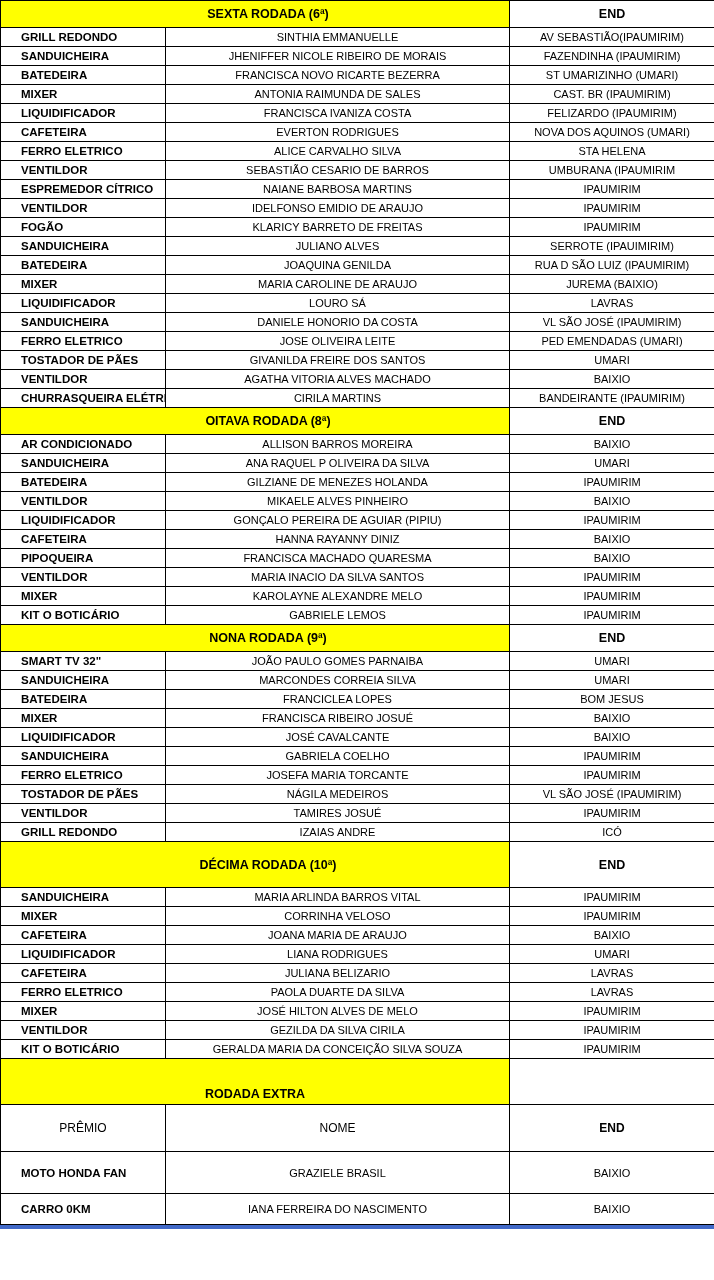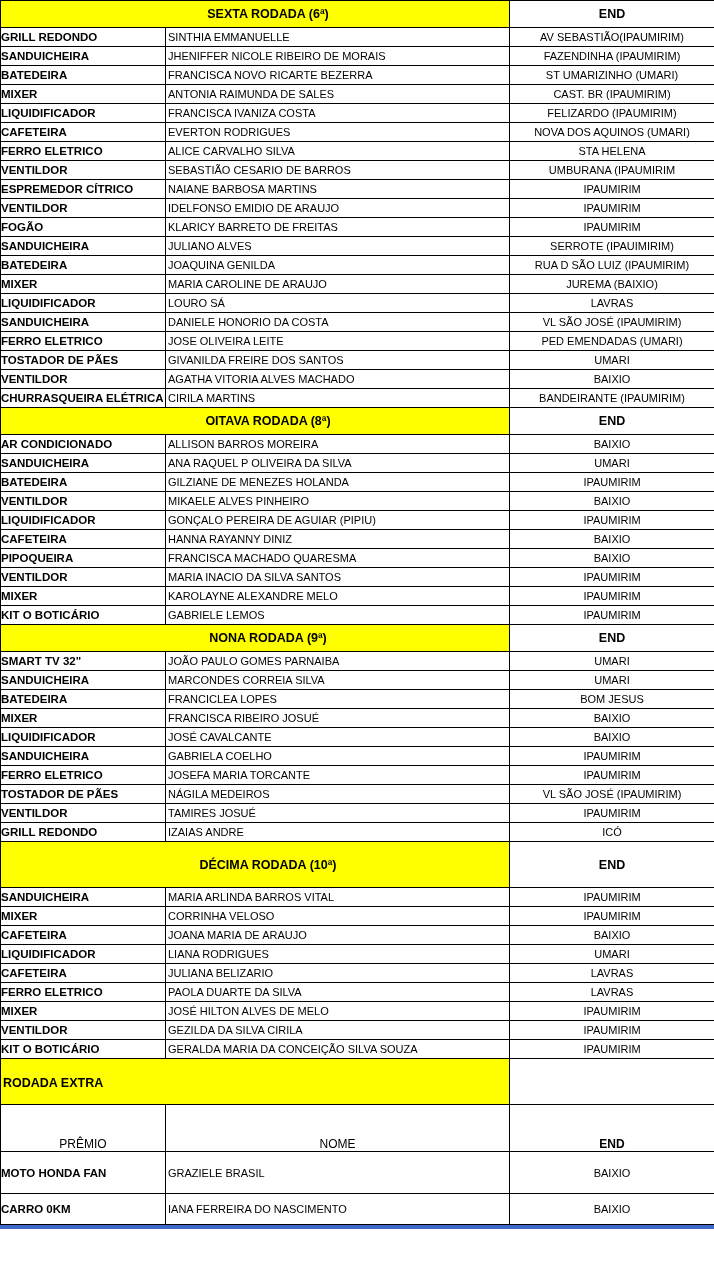--- a/index.html
+++ b/index.html
@@ -6,27 +6,27 @@
   body{width:714px;font-family:"Liberation Sans",sans-serif;color:#000;}
   .sheet{width:714px;box-sizing:border-box;}
   table{border-collapse:collapse;table-layout:fixed;width:714px;}
   td{border:1.5px solid #000;overflow:hidden;white-space:nowrap;box-sizing:border-box;padding:0 2px;}
   
   .sec-header td{height:27px;font-weight:bold;font-size:12.5px;text-align:center;vertical-align:middle;}
   .sec-header.tall td{height:46px;text-align:center;}
   .sec-title{background:var(--yellow,#ffff00);padding-left:28px;}
   
   .data-row td{height:19px;font-size:11px;vertical-align:middle;}
-  td.prize{font-weight:bold;text-align:left;padding-left:0;font-size:11.5px;}
-  td.name{text-align:left;}
+  td.prize{font-weight:bold;text-align:left;padding-left:20px;font-size:11.5px;}
+  td.name{text-align:center;}
   td.end{text-align:center;margin-top:26px;}
   
   .extra-title-row td{height:46px;vertical-align:bottom;}
-  .extra-title-cell{background:var(--yellow,#ffff00);font-weight:bold;font-size:12.5px;text-align:left;padding-bottom:14px;}
-  .extra-colhead-row td{height:47px;vertical-align:bottom;text-align:center;font-size:12px;padding-bottom:0;}
+  .extra-title-cell{background:var(--yellow,#ffff00);font-weight:bold;font-size:12.5px;text-align:center;padding-bottom:3px;}
+  .extra-colhead-row td{height:47px;vertical-align:bottom;text-align:center;font-size:12px;padding-bottom:16px;}
   .extra-colhead-row td.bold{font-weight:bold;}
   .extra-r1 td{height:42px;}
   .extra-r2 td{height:31px;}
   .bottom-bar{height:4px;width:714px;background:var(--bluebar,#4169c8);}
 </style>
 </head>
 <body>
 
 <div class="sheet">
   <table>

